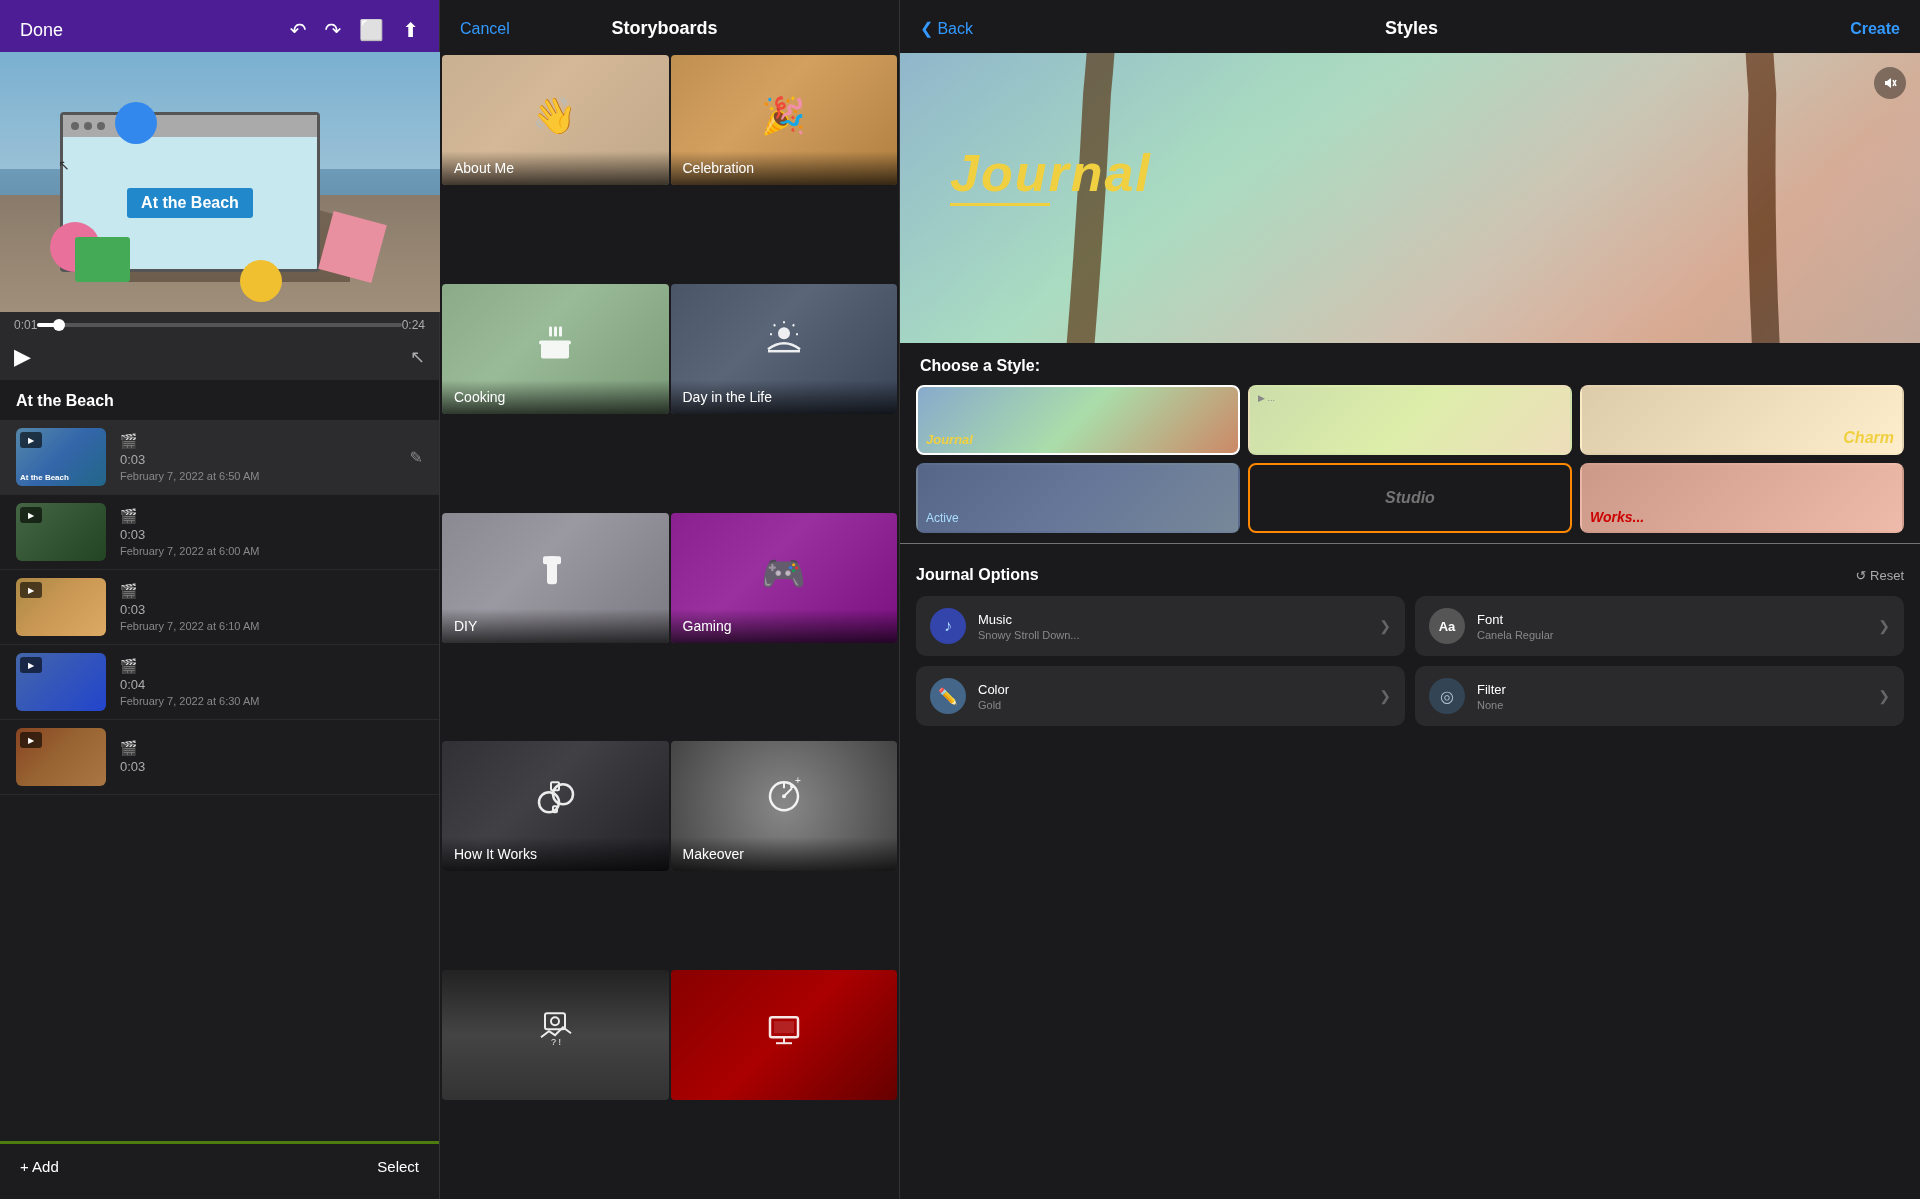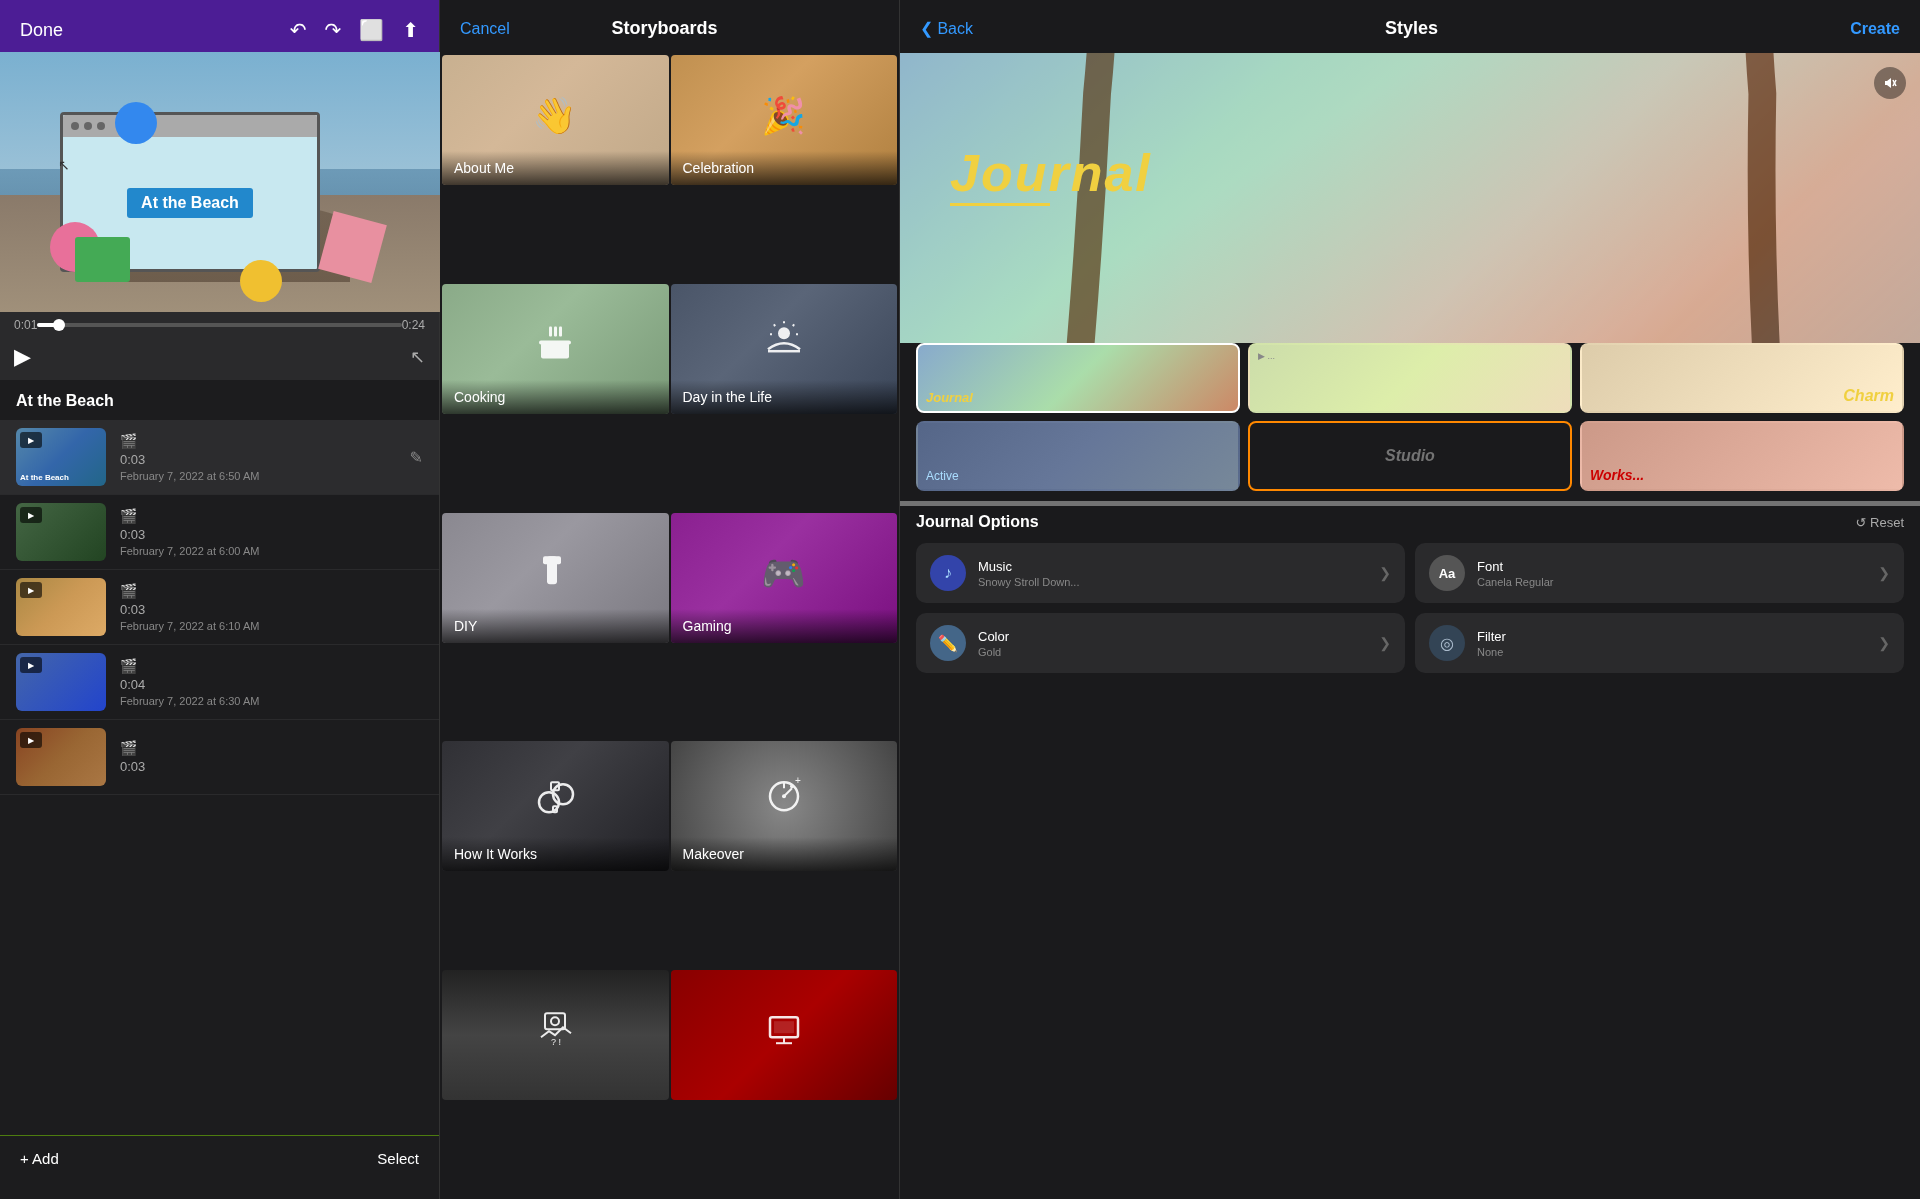--- a/index.html
+++ b/index.html
@@ -334,23 +334,23 @@
 
     .clip-edit-icon {
       color: #888;
       font-size: 16px;
     }
 
     .editor-footer {
       display: flex;
       align-items: center;
       justify-content: space-between;
-      padding: 14px 20px 32px;
+      padding: 14px 20px 24px;
       background: #1c1c1e;
-      border-top: 1px solid #4d7c0f;
+      border-top: 3px solid #4d7c0f;
     }
 
     .footer-add-btn {
       color: #fff;
       font-size: 15px;
       display: flex;
       align-items: center;
       gap: 6px;
       cursor: pointer;
     }
@@ -648,22 +648,22 @@
     .style-thumb-label-slide {
       position: absolute;
       bottom: 6px; left: 8px;
       color: #cc0000;
       font-size: 14px;
       font-weight: 700;
       font-style: italic;
     }
 
     .journal-options-section {
-      padding: 7px 16px;
-      border-top: 5px solid #737373;
+      padding: 22px 16px;
+      border-top: 1px solid #737373;
     }
 
     .journal-options-header {
       display: flex;
       align-items: center;
       justify-content: space-between;
       margin-bottom: 12px;
     }
 
     .journal-options-title {
@@ -1068,20 +1068,21 @@
     <div class="journal-underline"></div>
     <div class="journal-mute-icon">
       <svg width="14" height="14" viewBox="0 0 14 14" fill="none">
         <path d="M2 5h2l4-3v10L4 9H2V5z" fill="white"></path>
         <line x1="10" y1="4" x2="13" y2="10" stroke="white" stroke-width="1.5"></line>
         <line x1="13" y1="4" x2="10" y2="10" stroke="white" stroke-width="1.5"></line>
       </svg>
     </div>
   </div>
 
+  <div class="styles-section-title">Choose a Style:</div>
 
   <div class="styles-grid">
 
     <div class="style-thumb style-thumb-journal selected">
       <span class="style-thumb-label-journal">Journal</span>
     </div>
 
     <div class="style-thumb style-thumb-2">
       <span class="style-thumb-label-2" style="font-size:9px;color:#888;">▶ ...</span>
     </div>

